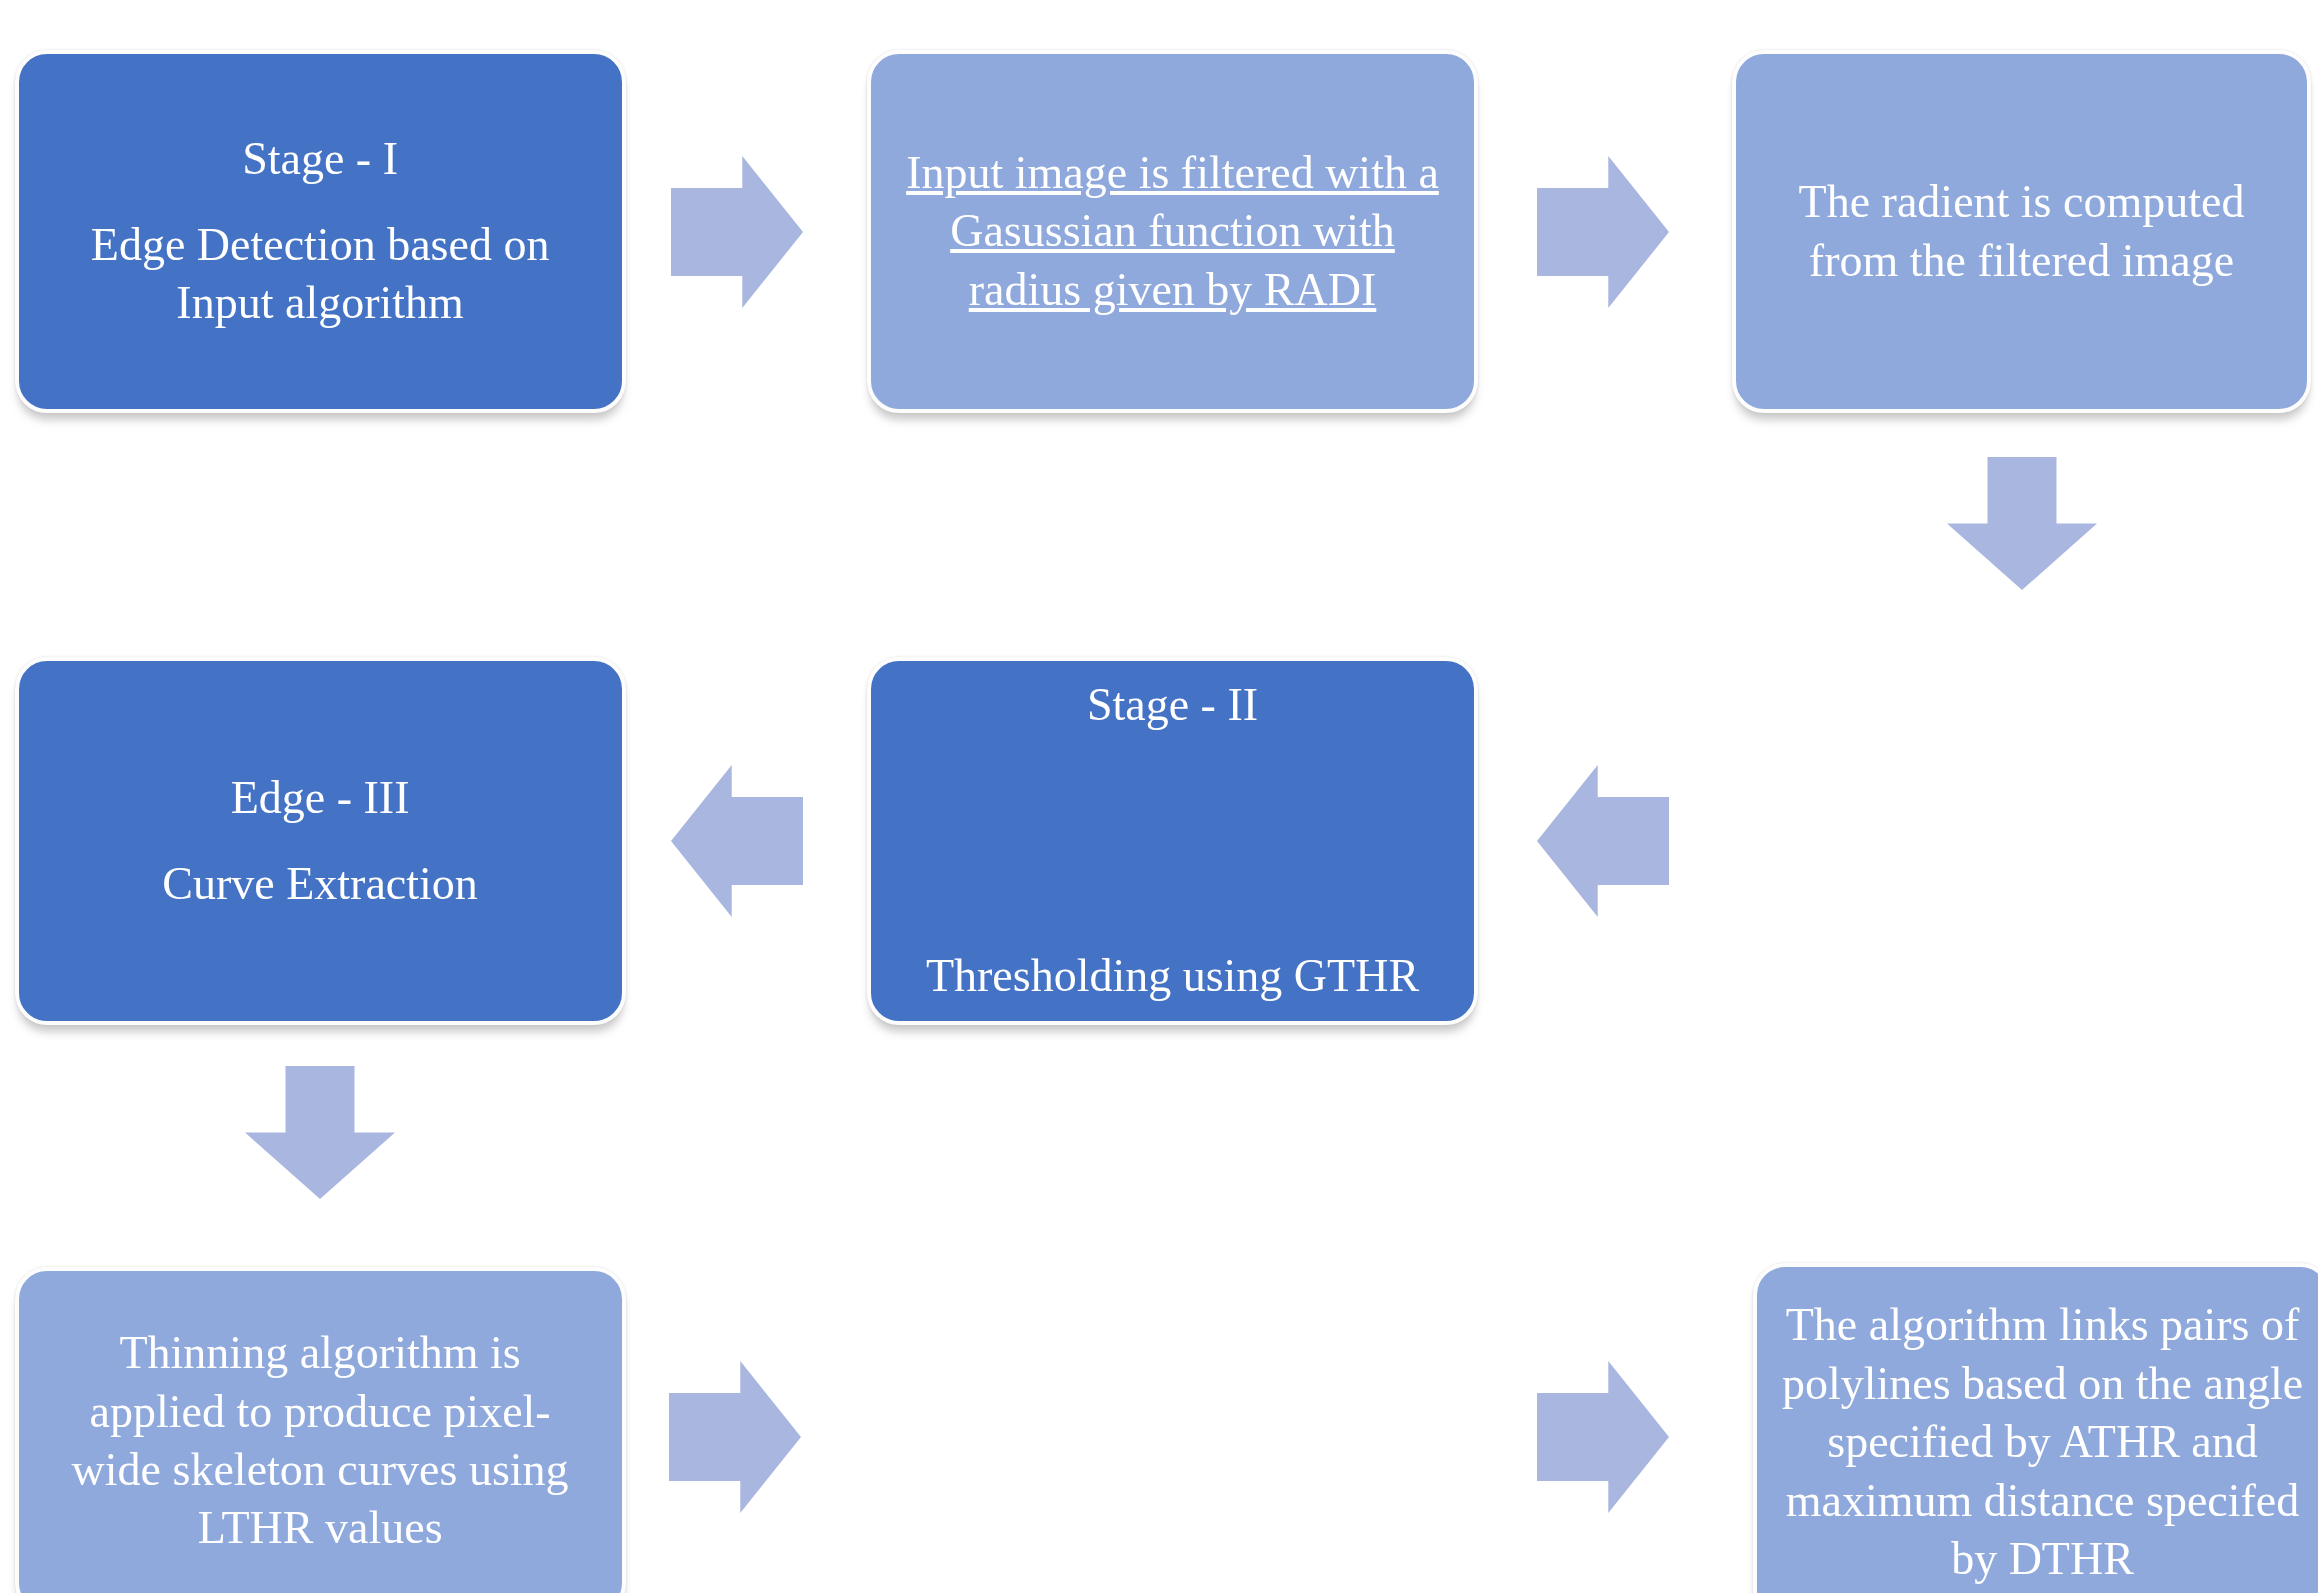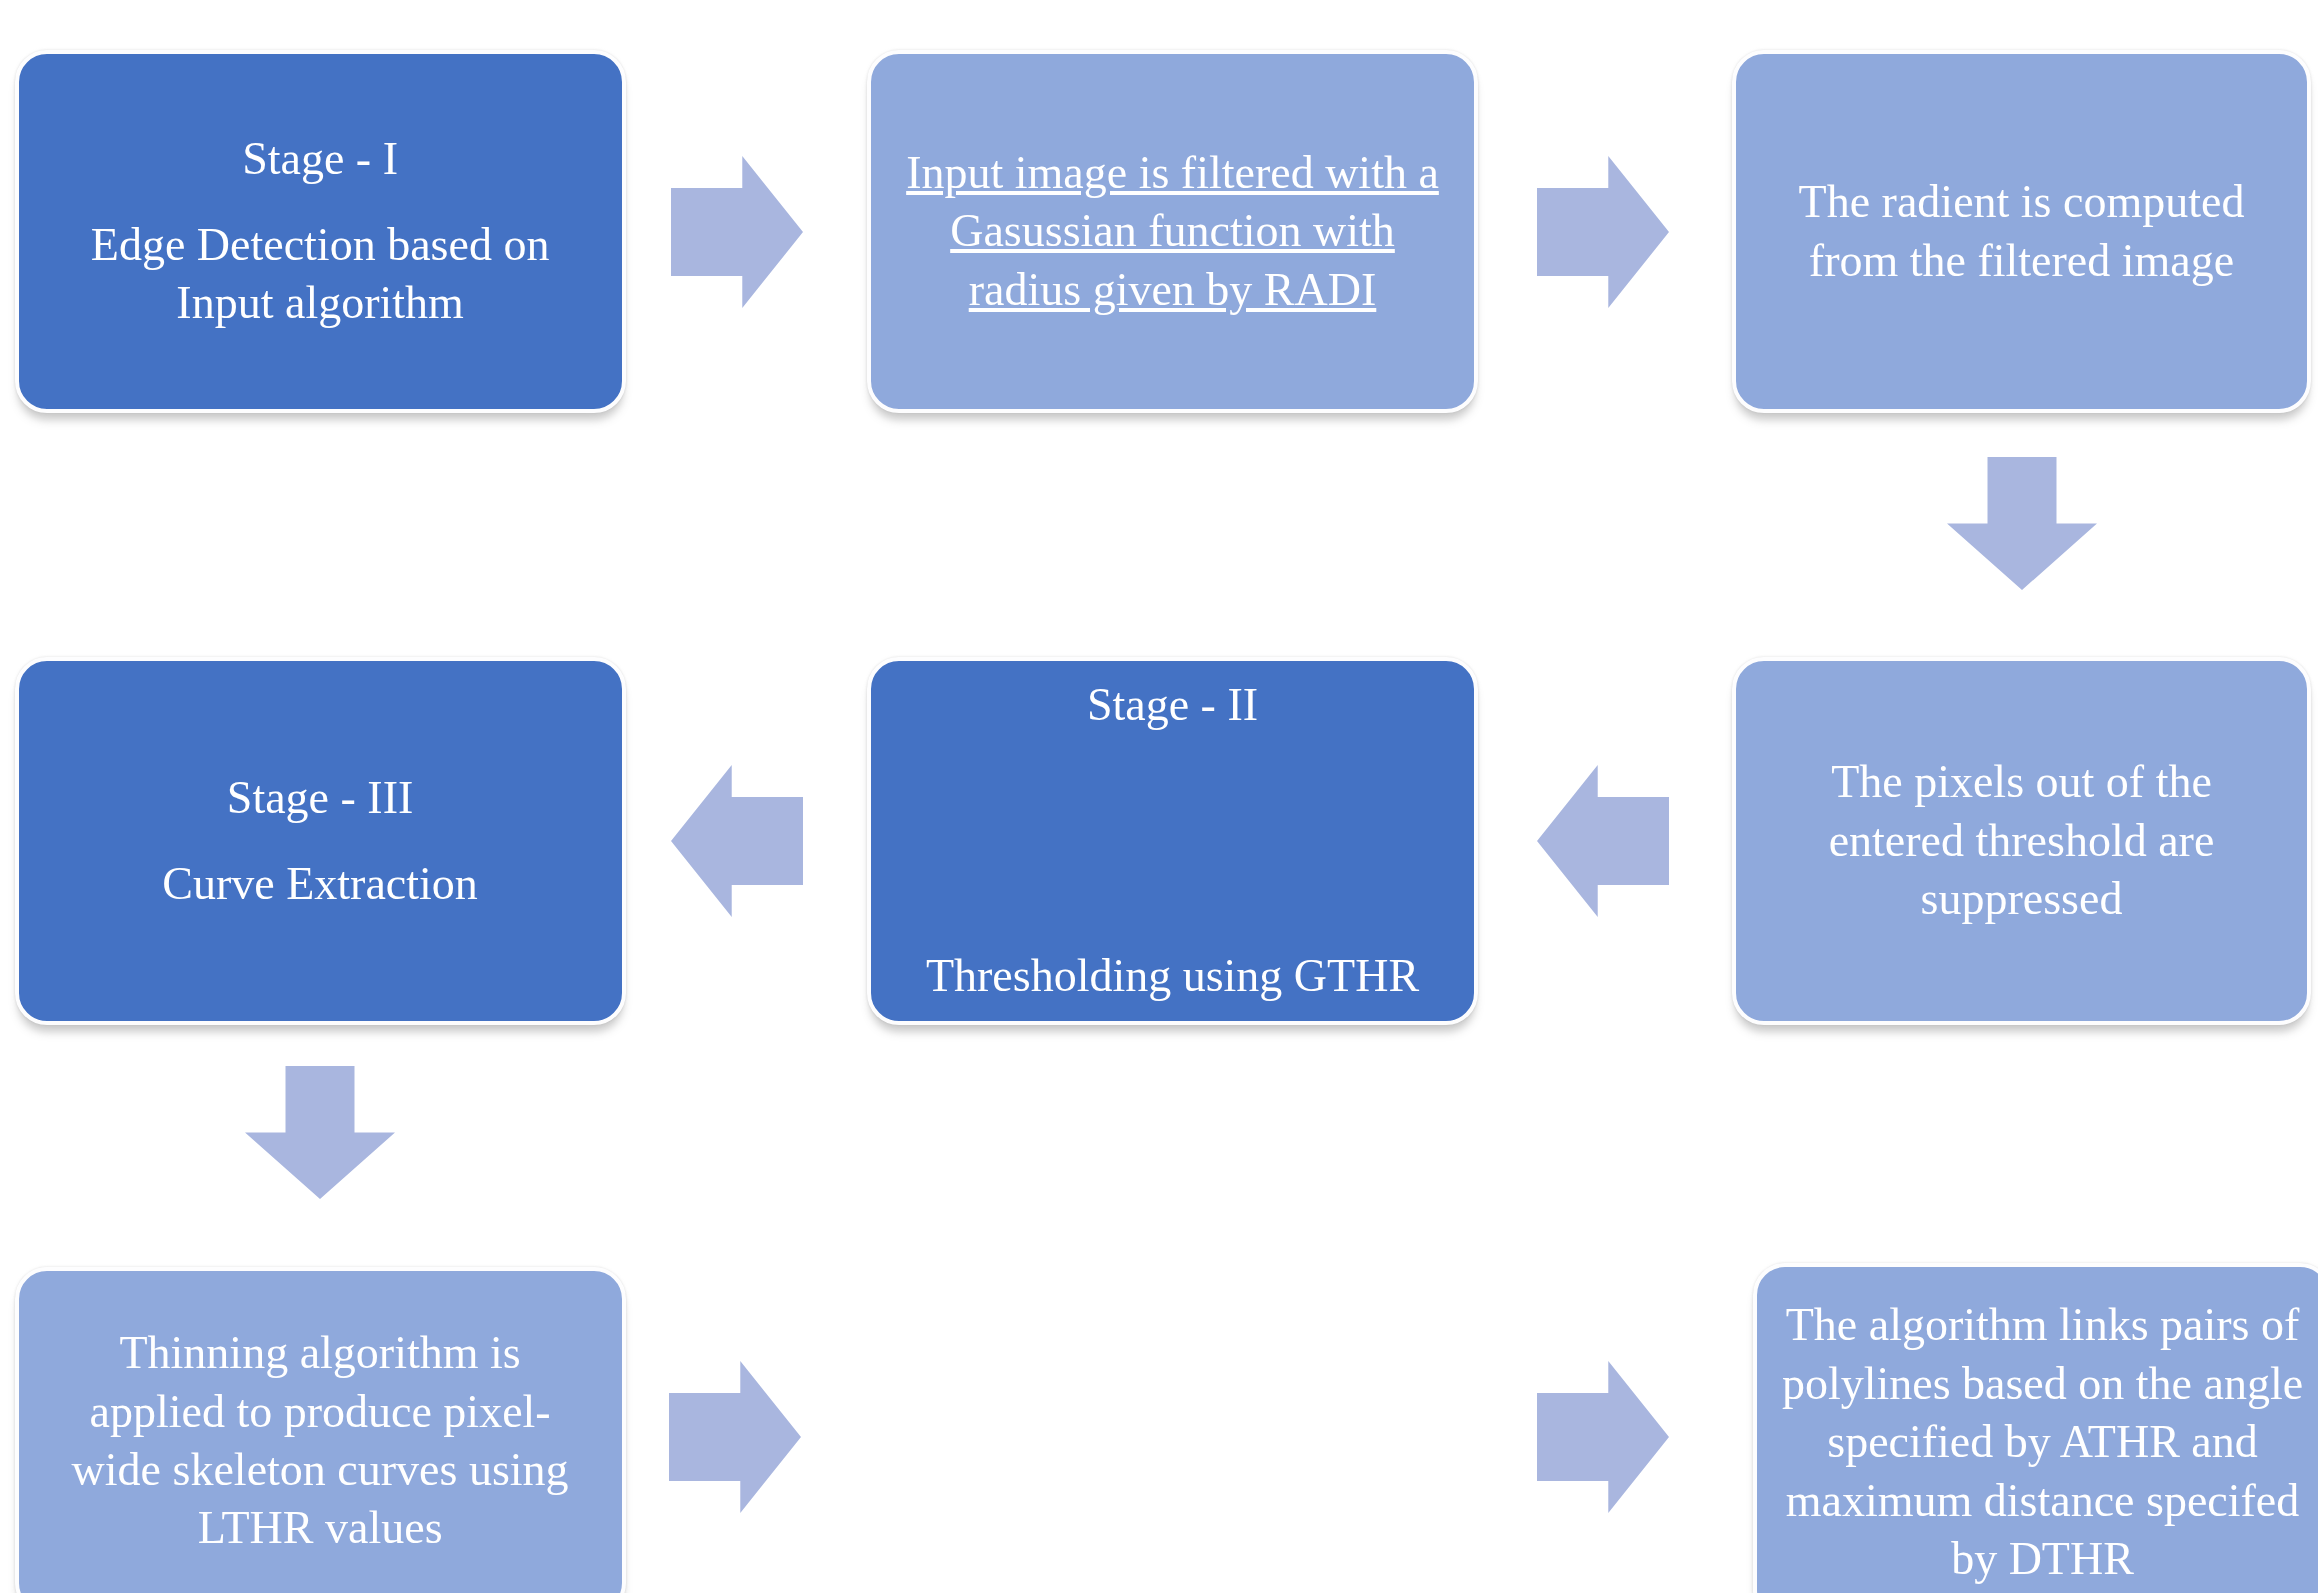--- a/index.html
+++ b/index.html
@@ -99,35 +99,32 @@
   </div>
 
   <div class="arrow right a2"></div>
 
   <div class="box light b3">
     <div class="bodytext" data-bind="diagram.nodes.2.body">The radient is computed from the filtered image</div>
   </div>
 
   <div class="arrow down a3"></div>
 
-  <div class="box light b4">
-    <div class="bodytext" data-bind="diagram.nodes.3.body">The pixels out of the entered threshold are suppressed</div>
-  </div>
 
   <div class="arrow left a4"></div>
 
   <div class="box dark b5">
     <div class="heading" data-bind="diagram.nodes.4.heading">Stage - II</div>
     <div class="bodytext" data-bind="diagram.nodes.4.body">Thresholding using GTHR</div>
   </div>
 
   <div class="arrow left a5"></div>
 
   <div class="box dark b6">
-    <div class="heading" data-bind="diagram.nodes.5.heading">Stage - III</div>
+    <div class="heading" data-bind="diagram.nodes.5.heading">Edge - III</div>
     <div class="bodytext" data-bind="diagram.nodes.5.body">Curve Extraction</div>
   </div>
 
   <div class="arrow down a6"></div>
 
   <div class="box light b7">
     <div class="bodytext" data-bind="diagram.nodes.6.body">Thinning algorithm is applied to produce pixel-wide skeleton curves using LTHR values</div>
   </div>
 
   <div class="arrow right a7"></div>

